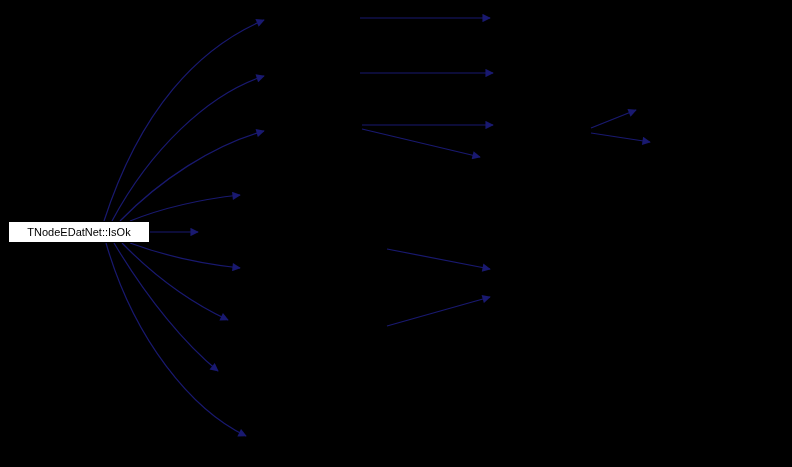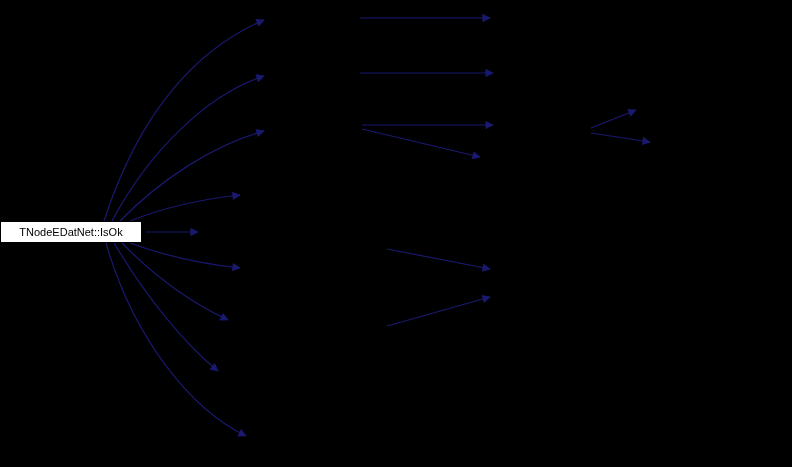--- a/index.html
+++ b/index.html
@@ -15,21 +15,21 @@
     background: #000000;
     overflow: hidden;
   }
   #graph-svg {
     position: absolute;
     left: 0;
     top: 0;
   }
   .graph-node {
     position: absolute;
-    left: 0;
+    left: 8px;
     top: 221px;
     width: 140px;
     height: 20px;
     background: #ffffff;
     border: 1px solid #000000;
     color: #000000;
     font-size: 11px;
     line-height: 20px;
     text-align: center;
     white-space: nowrap;

